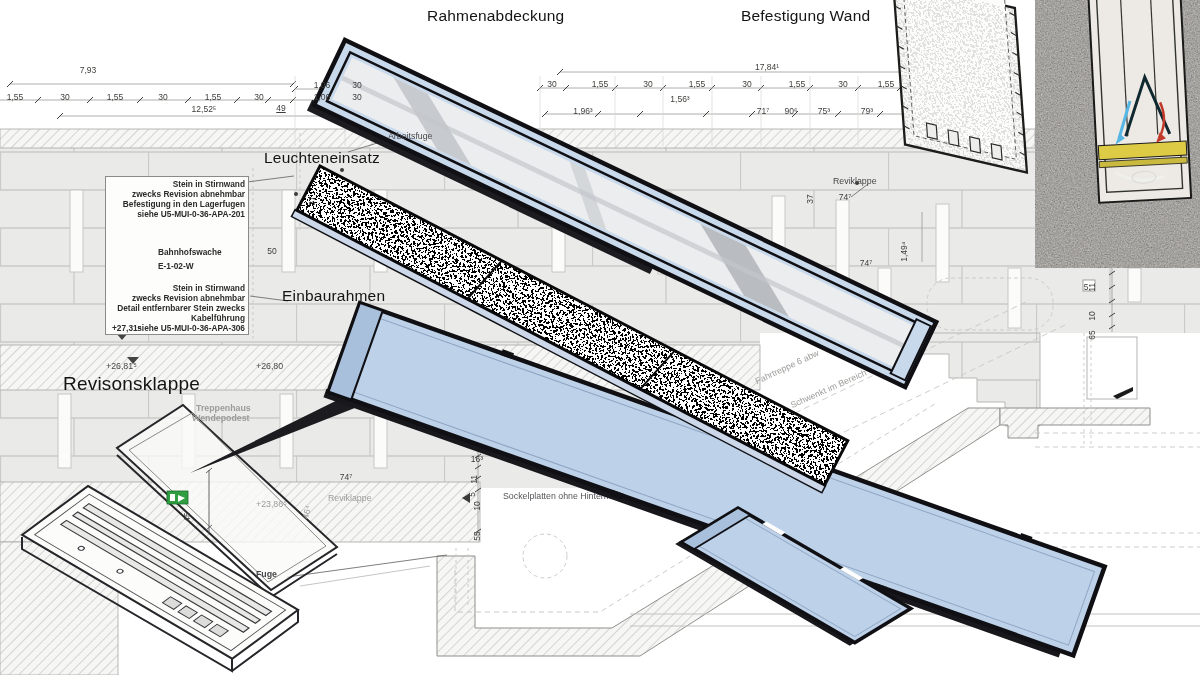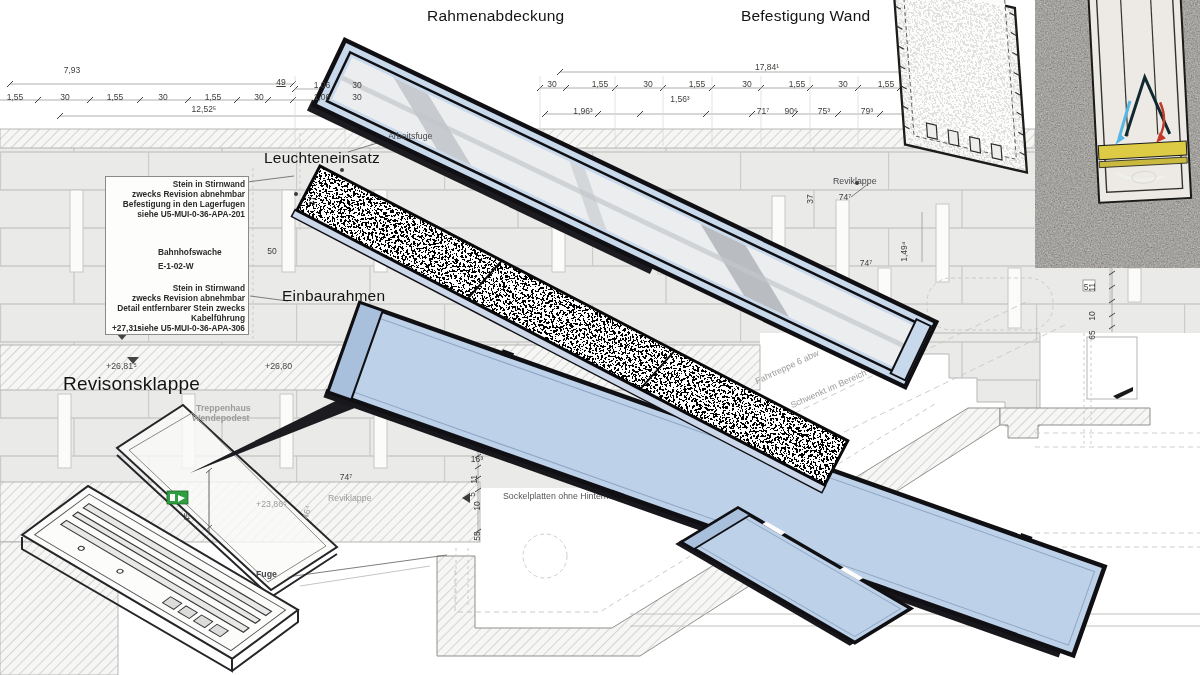--- a/index.html
+++ b/index.html
@@ -313,28 +313,28 @@
       <div class="r" style="top:32px">siehe U5-MUI-0-36-APA-201</div>
       <div class="l" style="top:70px">Bahnhofswache</div>
       <div class="l" style="top:84px;font-weight:bold">E-1-02-W</div>
       <div class="r" style="top:106px">Stein in Stirnwand</div>
       <div class="r" style="top:116px">zwecks Revision abnehmbar</div>
       <div class="r" style="top:126px">Detail entfernbarer Stein zwecks</div>
       <div class="r" style="top:136px">Kabelführung</div>
       <div class="r" style="top:146px">siehe U5-MUI-0-36-APA-306</div>
       <div class="elev" style="top:146px">+27,31⁵</div>
     </div>
-  <div class="pt dim" style="left: 72px; top: 66px;">7,93</div>
+  <div class="pt dim" style="left: 88px; top: 66px;">7,93</div>
       <div class="pt dim" style="left: 15px; top: 93px;">1,55</div>
       <div class="pt dim" style="left: 65px; top: 93px;">30</div>
       <div class="pt dim" style="left: 115px; top: 93px;">1,55</div>
       <div class="pt dim" style="left: 163px; top: 93px;">30</div>
       <div class="pt dim" style="left: 213px; top: 93px;">1,55</div>
       <div class="pt dim" style="left: 259px; top: 93px;">30</div>
-      <div class="pt dim" style="left: 281px; top: 78px; text-decoration: underline;">49</div>
+      <div class="pt dim" style="left: 281px; top: 104px; text-decoration: underline;">49</div>
       <div class="pt dim" style="left: 322px; top: 93px;">1,06</div>
       <div class="pt dim" style="left: 357px; top: 93px;">30</div>
       <div class="pt dim" style="left: 322px; top: 81px;">1,06</div>
       <div class="pt dim" style="left: 357px; top: 81px;">30</div>
       <div class="pt dim" style="left: 204px; top: 105px;">12,52⁵</div>
       <div class="pt dim" style="left: 552px; top: 80px;">30</div>
       <div class="pt dim" style="left: 600px; top: 80px;">1,55</div>
       <div class="pt dim" style="left: 648px; top: 80px;">30</div>
       <div class="pt dim" style="left: 697px; top: 80px;">1,55</div>
       <div class="pt dim" style="left: 747px; top: 80px;">30</div>
@@ -362,19 +362,19 @@
       <div class="pt dim rot" style="left: 483px; top: 531px; transform: rotate(-90deg); transform-origin: 0px 100%;">55</div>
       <div class="pt dim rot" style="left: 193px; top: 512px; transform: rotate(-90deg); transform-origin: 0px 100%;">45</div>
       <div class="pt dim rot" style="left: 1098px; top: 282px; transform: rotate(-90deg); transform-origin: 0px 100%;">11</div>
       <div class="pt dim" style="left: 1086px; top: 283px;">5</div>
       <div class="pt dim rot" style="left: 1098px; top: 311px; transform: rotate(-90deg); transform-origin: 0px 100%;">10</div>
       <div class="pt dim rot" style="left: 1098px; top: 330px; transform: rotate(-90deg); transform-origin: 0px 100%;">65</div>
       <div class="pt small" style="left: 388px; top: 131px;">Arbeitsfuge</div>
       <div class="pt small" style="left: 833px; top: 176px;">Reviklappe</div>
       <div class="pt small" style="left: 256px; top: 569px; font-weight: bold;">Fuge</div>
       <div class="pt small" style="left: 106px; top: 361px;">+26,81⁵</div>
-      <div class="pt small" style="left: 256px; top: 361px; margin-left: 9px;">+26,80</div>
+      <div class="pt small" style="left: 256px; top: 361px;">+26,80</div>
       <div class="pt grey" style="left: 196px; top: 403px; font-weight: bold;">Treppenhaus</div>
       <div class="pt grey" style="left: 192px; top: 413px; font-weight: bold;">Wendepodest</div>
       <div class="pt grey" style="left: 256px; top: 499px;">+23,86⁵</div>
       <div class="pt grey rot" style="left: 310px; top: 510px; transform: rotate(-75deg); transform-origin: 0px 100%;">46⁴</div>
     </div>
 </div>
 
 </body></html>

